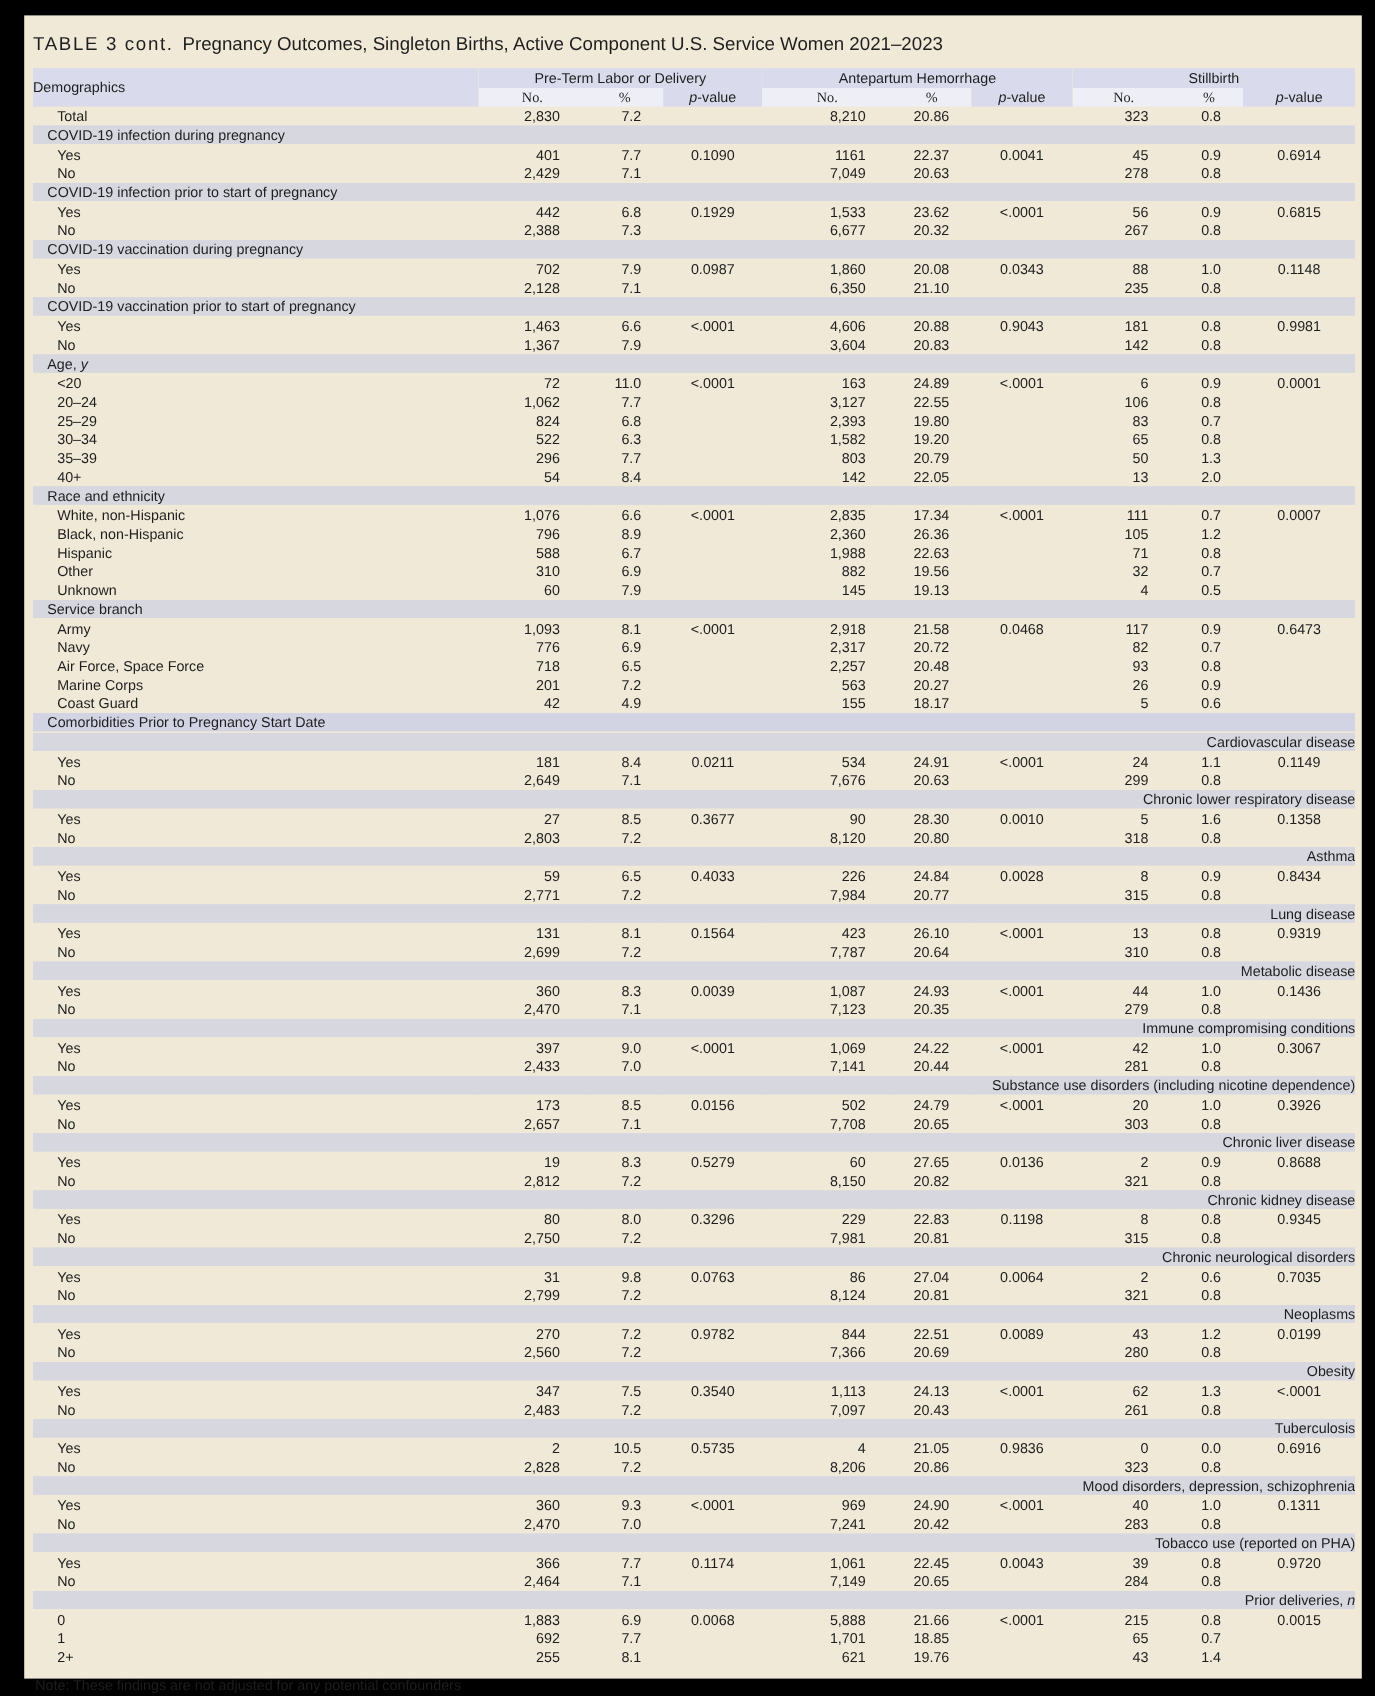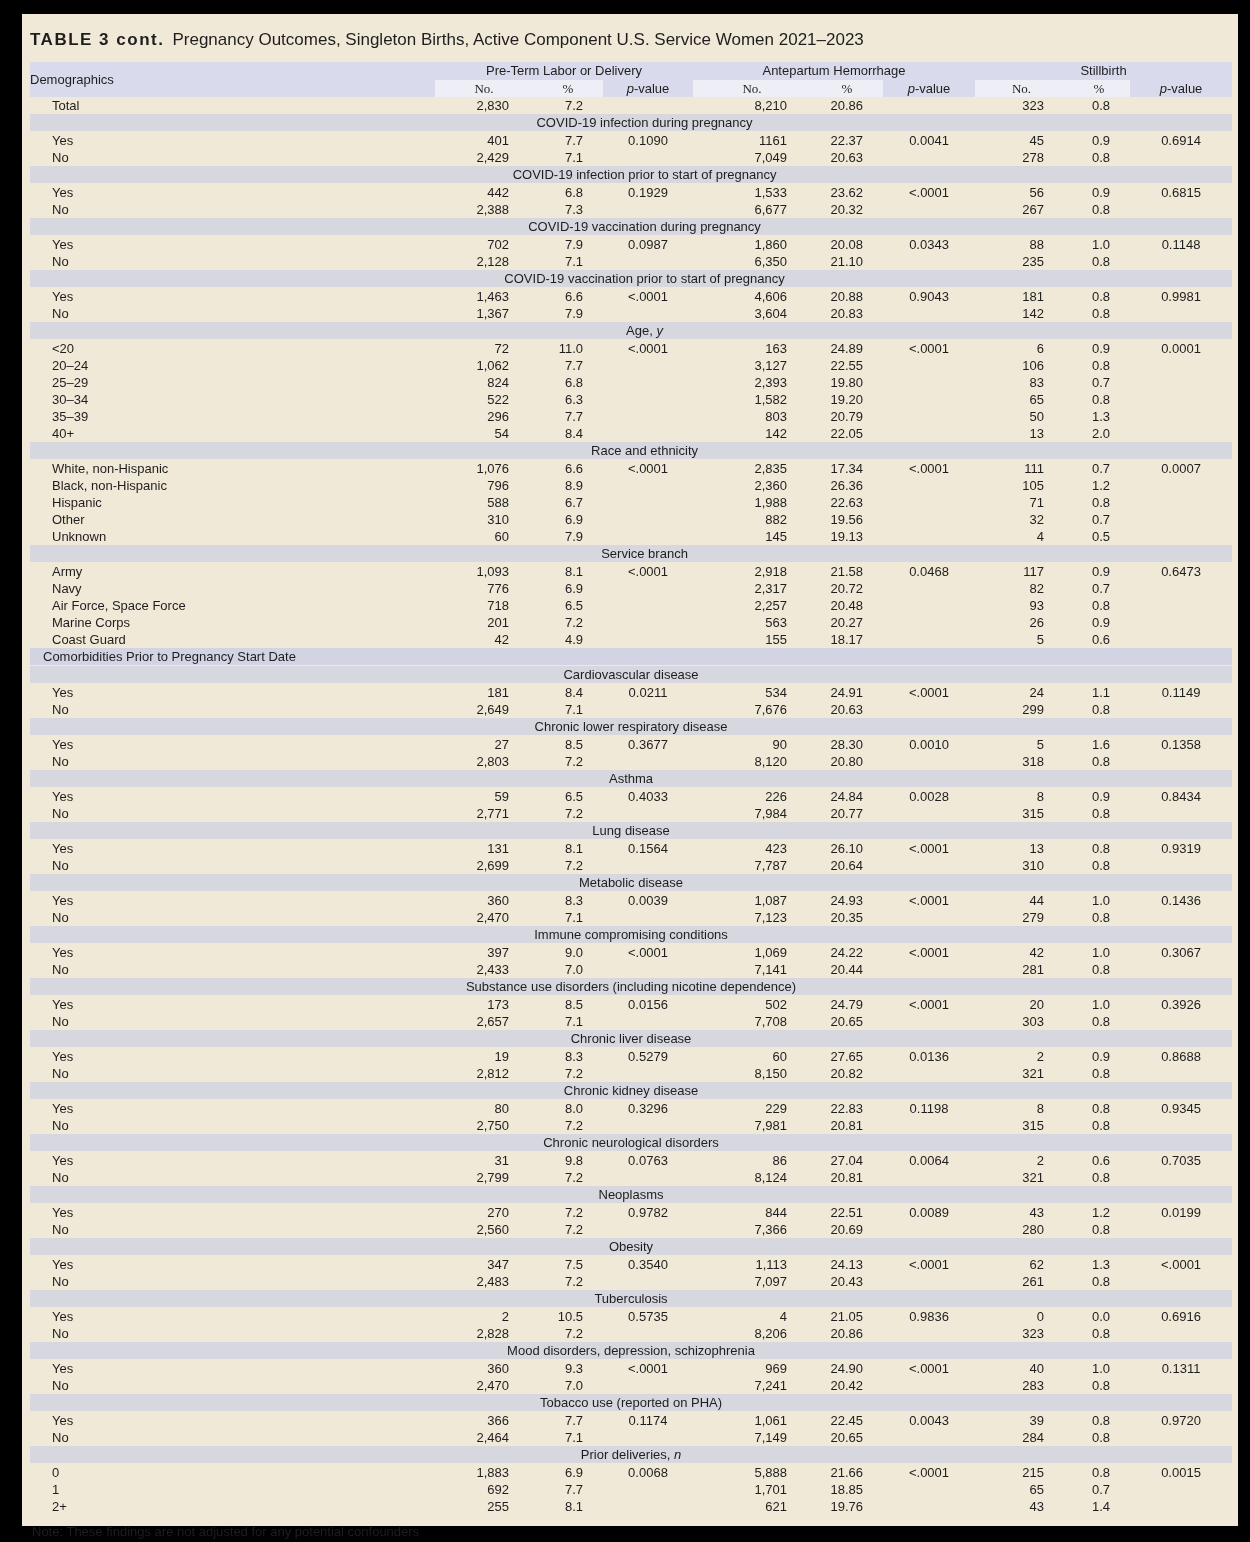--- a/index.html
+++ b/index.html
@@ -23,21 +23,21 @@
     background:var(--cream);
     box-sizing:border-box;
     padding:8px 6px 0 8px;
   }
   .title{
     padding:8px 0 12px 0;
     font-size:17px;
     white-space:nowrap;
   }
   .title-label{
-    font-weight:bold;
+    font-weight:normal;
     letter-spacing:1.5px;
     margin-right:8px;
   }
   table{
     width:1202px;
     table-layout:fixed;
     border-collapse:collapse;
     font-size:13px;
   }
   th,td{
@@ -49,23 +49,23 @@
   thead tr.grp-row th{height:18px;line-height:18px;}
   .demo-h{text-align:left;padding-left:0;vertical-align:middle;}
   .group-h{text-align:center;}
   .sub-no,.sub-pct{background:var(--header-band);text-align:center;font-family:Liberation Serif, serif;}
   .sub-p{text-align:center;}
   tbody td{background:var(--cream);}
   .cell-label{text-align:left;padding-left:22px;}
   .cell-no{text-align:right;padding-right:24px;}
   .cell-pct{text-align:right;padding-right:20px;}
   .cell-p{text-align:center;}
-  .row-section td{background:var(--bar);text-align:center;padding-left:27px;}
+  .row-section td{background:var(--bar);text-align:left;padding-left:13px;}
   .row-major td{background:var(--bar-major);text-align:left;padding-left:13px;}
-  .row-sub td{background:var(--bar);text-align:center;}
+  .row-sub td{background:var(--bar);text-align:right;}
   .row-section td,.row-major td,.row-sub td{border-bottom:1px solid var(--cream);}
   .footnotes{
     margin-top:8px;
     font-size:13px;line-height:18px;
     padding-left:2px;
   }
   i{font-style:italic;}
 </style>
 </head>
 <body>

